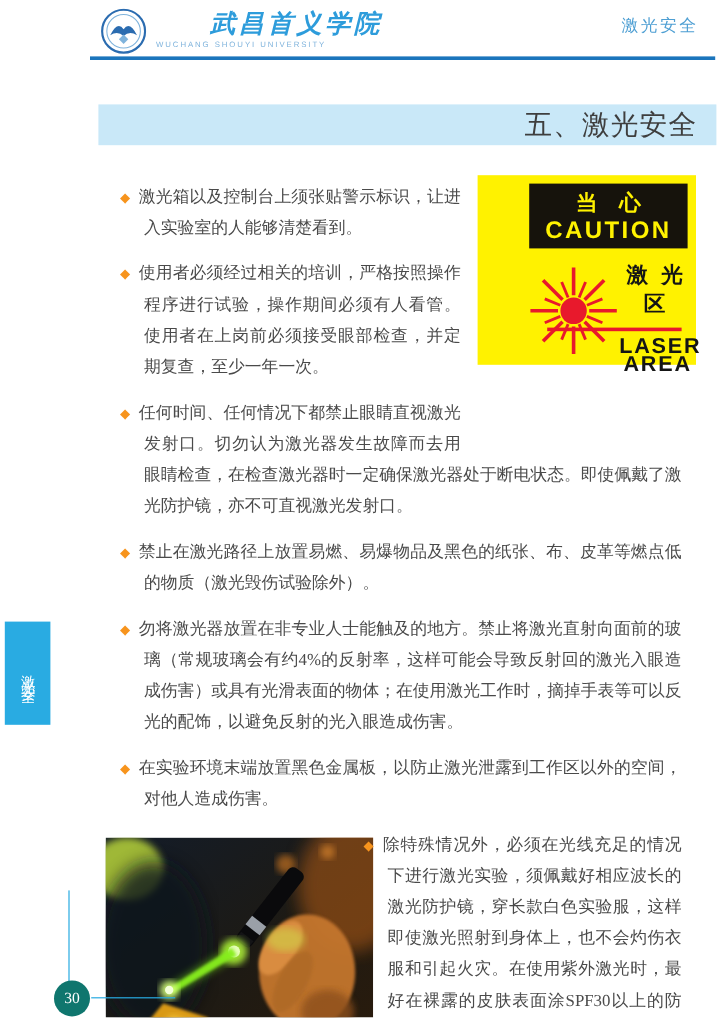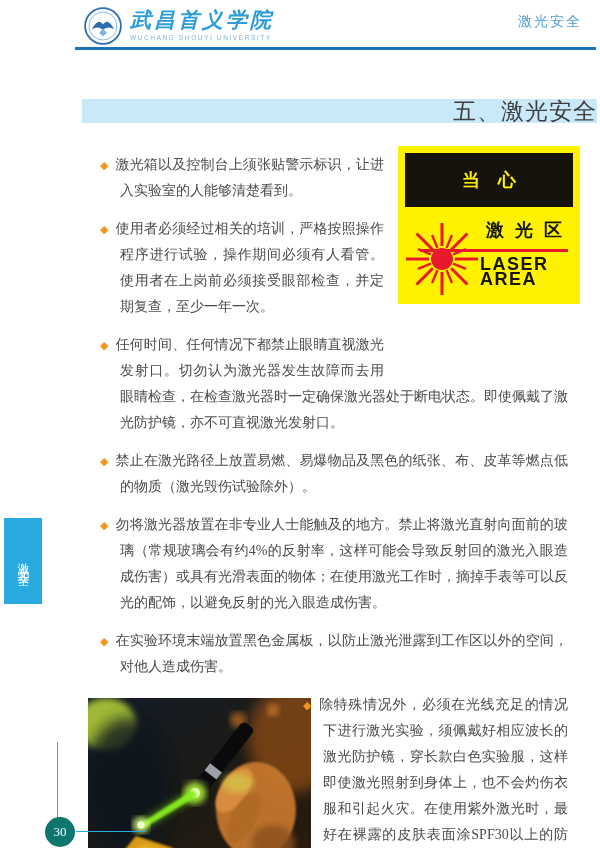--- a/index.html
+++ b/index.html
@@ -4,42 +4,43 @@
 <style>
   html,body{margin:0;padding:0;background:#ffffff;}
   .page{
     position:relative;width:600px;height:848px;background:#ffffff;overflow:hidden;
     font-family:"Liberation Serif","DejaVu Serif",serif;
   }
   
   .header-logo{position:absolute;left:84px;top:7px;display:flex;align-items:center;gap:8px;}
   .emblem{width:38px;height:38px;flex:0 0 auto;}
   .logo-txt{display:flex;flex-direction:column;line-height:1;}
-  .logo-zh{font-size:21px;font-weight:bold;font-style:italic;color:#2D9CDB;letter-spacing:3px;}
+  .logo-zh{font-size:21px;font-weight:bold;font-style:italic;color:#2D9CDB;letter-spacing:3px;margin-left:45px;}
   .logo-en{font-size:6.5px;color:#7FB3DC;letter-spacing:1.6px;margin-top:4px;font-family:"Liberation Sans",sans-serif;}
   .corner-label{position:absolute;right:18px;top:13px;font-size:14px;color:#4E9FD3;letter-spacing:2px;}
   .header-rule{position:absolute;left:75px;right:4px;top:47px;height:3px;background:#1B75BC;}
   
   .title-bar{
-    position:absolute;left:82px;right:3px;top:99px;height:24px;background:#C9E8F8;
-    display:flex;align-items:center;justify-content:flex-end;box-sizing:border-box;
+    position:absolute;left:82px;right:3px;top:87px;height:34px;background:#C9E8F8;
+    display:flex;align-items:center;justify-content:flex-end;padding-right:16px;box-sizing:border-box;
     font-size:23px;color:#3E3E3E;letter-spacing:1px;
   }
   
   .content{
     position:absolute;left:88px;right:20px;top:140px;
     font-size:14px;line-height:26px;color:#4A4A4A;text-align:justify;text-justify:inter-character;
   }
   .bullet{padding-left:20px;text-indent:-20px;margin:12px;}
   .bullet .marker{color:#F7941D;font-size:11px;margin-right:7px;}
   
   .sign{
     float:right;width:182px;height:158px;margin:6px 0 56px 14px;background:#FFF200;
-    box-sizing:border-box;text-indent:0;text-align:left;position:relative;
+    box-sizing:border-box;text-indent:0;text-align:center;position:relative;
     font-family:"Liberation Sans","DejaVu Sans",sans-serif;
+    padding-left:36px;
   }
   .sign-band{margin:7px 7px 0 7px;background:#16130C;height:54px;display:flex;flex-direction:column;align-items:center;justify-content:center;}
   .band-zh{color:#FFF200;font-size:18px;font-weight:bold;letter-spacing:18px;padding-left:18px;line-height:24px;}
   .band-en{color:#FFF200;font-size:20px;font-weight:bold;letter-spacing:2px;line-height:22px;}
   .sign-lower{position:relative;margin-top:12px;}
   .starburst{position:absolute;left:6px;top:2px;width:76px;height:76px;}
   .area-zh{margin-left:88px;font-size:18px;font-weight:bold;color:#151515;letter-spacing:11px;line-height:24px;font-family:Liberation Mono, monospace;}
   .red-line{height:3px;background:#E8192C;margin:6px 12px 5px 22px;}
   .area-en{margin-left:82px;font-size:18px;font-weight:bold;color:#151515;letter-spacing:1.5px;line-height:15px;}
   
@@ -83,20 +84,21 @@
 
   <div class="title-bar">
     <span>五、激光安全</span>
   </div>
 
   <div class="content">
 
     <div class="sign">
       <div class="sign-band">
         <span class="band-zh">当心</span>
+        <span class="band-en">CAUTION</span>
       </div>
       <div class="sign-lower">
         <svg class="starburst" viewBox="0 0 76 76">
           <g stroke="#E8192C" stroke-width="3">
             <line x1="51" y1="38" x2="74" y2="38"></line>
             <line x1="51" y1="38" x2="74" y2="38" transform="rotate(45 38 38)"></line>
             <line x1="51" y1="38" x2="74" y2="38" transform="rotate(90 38 38)"></line>
             <line x1="51" y1="38" x2="74" y2="38" transform="rotate(135 38 38)"></line>
             <line x1="51" y1="38" x2="74" y2="38" transform="rotate(180 38 38)"></line>
             <line x1="51" y1="38" x2="74" y2="38" transform="rotate(225 38 38)"></line>

